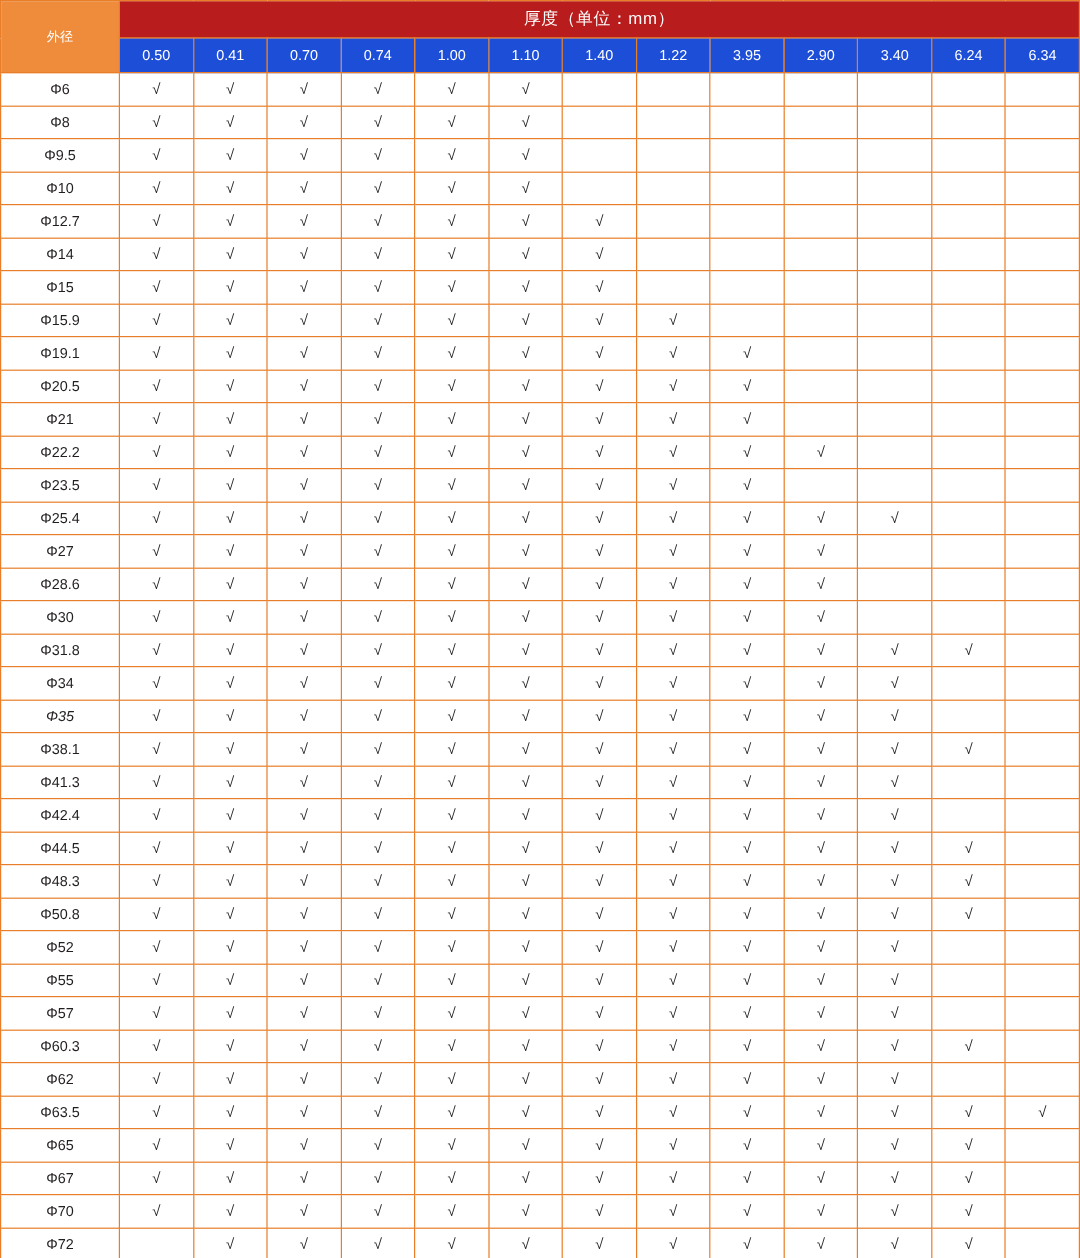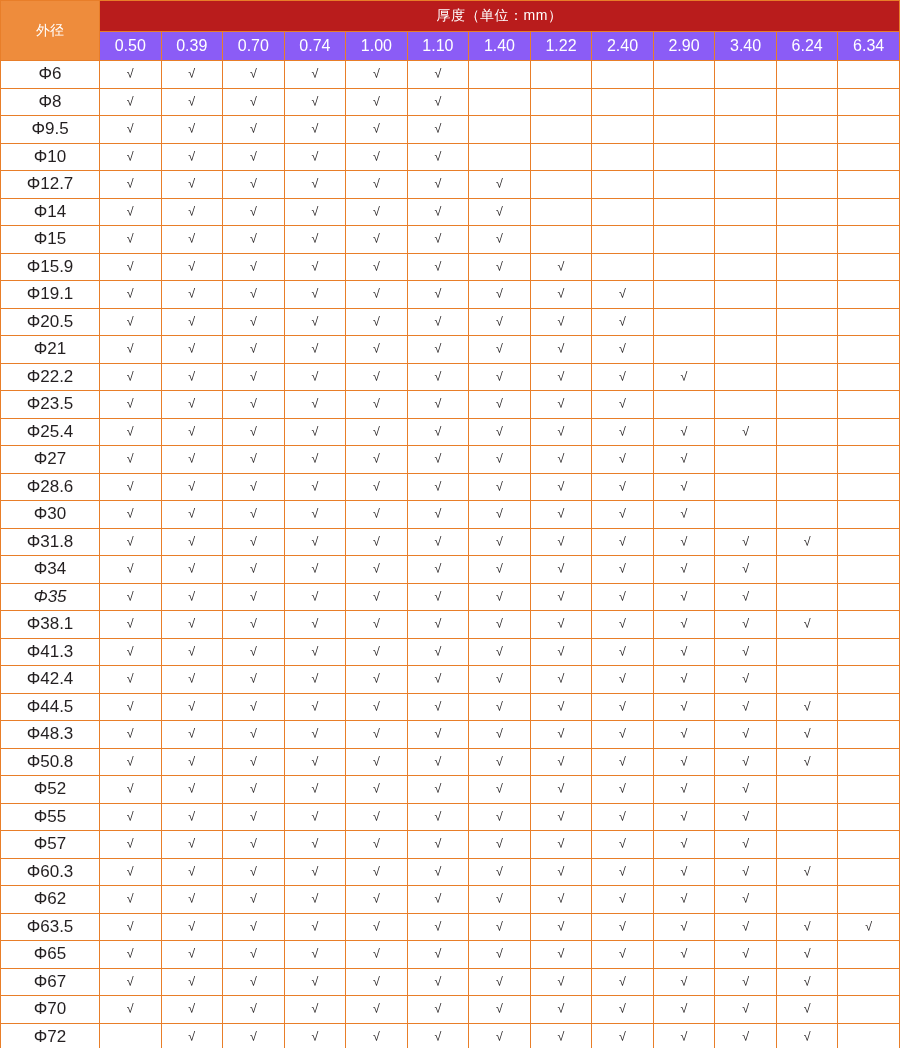--- a/index.html
+++ b/index.html
@@ -28,31 +28,31 @@
     background: #b91c1c;
     color: #ffffff;
     font-size: 14px;
     height: 30px;
     letter-spacing: 0.5px;
     margin-top: 14px;
   }
   .hdr-corner {
     background: #ee8c3c;
     color: #ffffff;
-    font-size: 14px;
+    font-size: 11px;
     width: 98px;
   }
   .hdr-sub {
-    background: #8b5cf6;
+    background: #1d4ed8;
     color: #ffffff;
-    font-size: 16px;
+    font-size: 12px;
     height: 28px;
   }
   .row-label {
-    font-size: 17px;
+    font-size: 12px;
     color: #231f20;
     height: 26.5px;
   }
   .cell {
     font-size: 12.5px;
     height: 26.5px;
     color: #231f20;
   }
   .mark {
     font-size: 12.5px;
@@ -67,28 +67,28 @@
 <body>
 
 <table id="spec-table">
   <thead>
     <tr>
       <th class="hdr-corner" rowspan="2">外径</th>
       <th class="hdr-top" colspan="13">厚度（单位：mm）</th>
     </tr>
     <tr id="thickness-row">
         <th class="hdr-sub">0.50</th>
-        <th class="hdr-sub">0.39</th>
+        <th class="hdr-sub">0.41</th>
         <th class="hdr-sub">0.70</th>
         <th class="hdr-sub">0.74</th>
         <th class="hdr-sub">1.00</th>
         <th class="hdr-sub">1.10</th>
         <th class="hdr-sub">1.40</th>
         <th class="hdr-sub">1.22</th>
-        <th class="hdr-sub">2.40</th>
+        <th class="hdr-sub">3.95</th>
         <th class="hdr-sub">2.90</th>
         <th class="hdr-sub">3.40</th>
         <th class="hdr-sub">6.24</th>
         <th class="hdr-sub">6.34</th>
       </tr>
   </thead>
   <tbody id="table-body">
       <tr>
         <td class="row-label">Φ6</td>
         <td class="cell"><span class="mark">√</span></td>

